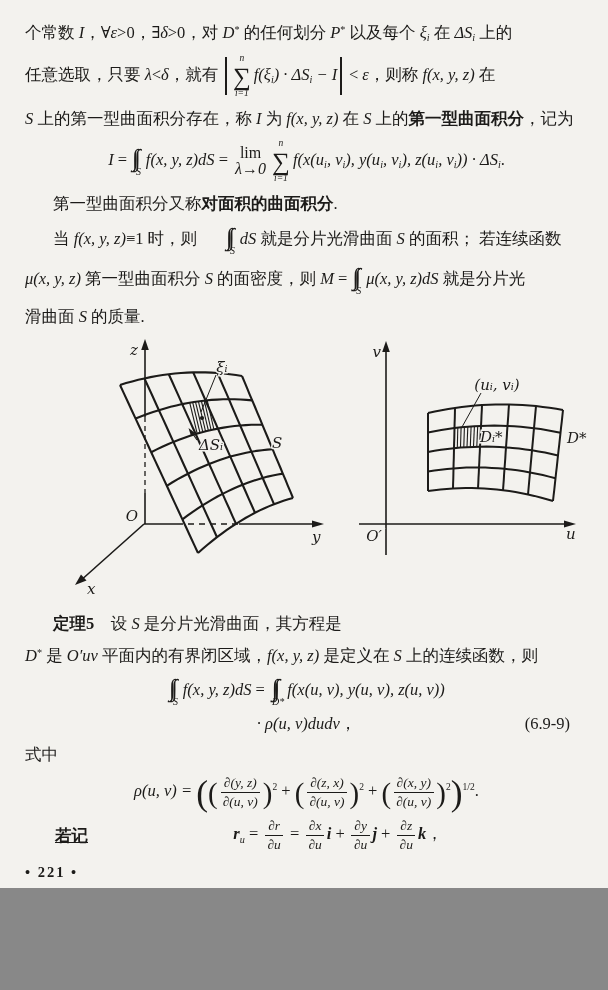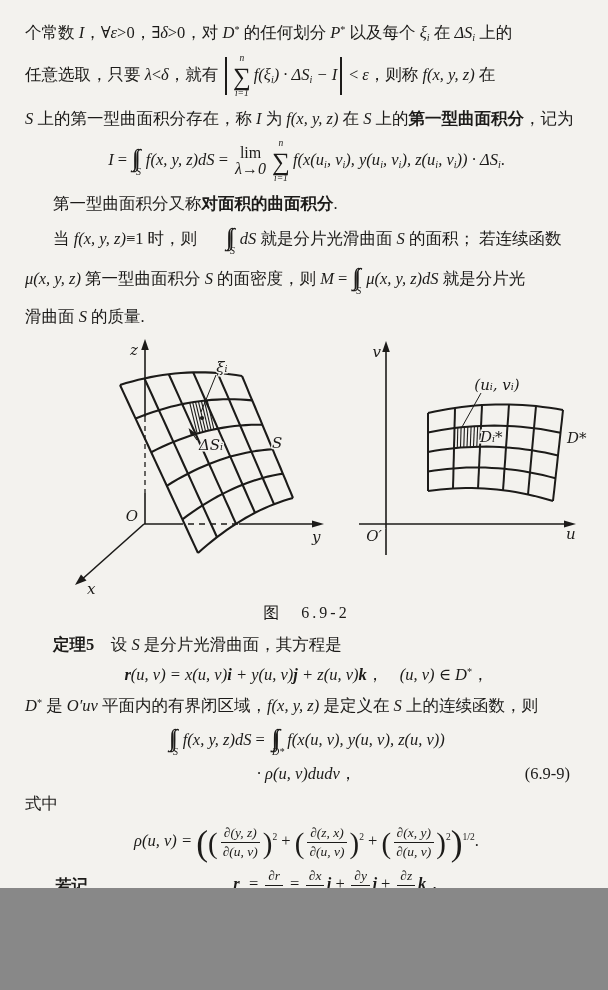--- a/index.html
+++ b/index.html
@@ -172,26 +172,24 @@
           <path d="M456 400 L437 434" stroke="#1c1b19" stroke-width="1" fill="none"></path>
         </g>
 
         <text x="356" y="364" text-anchor="end">v</text>
         <text x="541" y="546">u</text>
         <text x="357" y="548" text-anchor="end" font-style="normal">O′</text>
         <text x="472" y="397" text-anchor="middle" font-size="13.5">(uᵢ, vᵢ)</text>
         <text x="455" y="449" font-size="13.5">Dᵢ*</text>
         <text x="542" y="450" font-size="15">D*</text>
       </svg>
-      <figcaption>图　6.9-2</figcaption>
     </figure>
 
     <p class="ln ind"><span class="b">定理5</span><span>　设 </span><span class="v">S</span><span> 是分片光滑曲面，其方程是</span></p>
 
-    <div class="eq"><span class="vb">r</span><span class="v">(u, v) = x(u, v)</span><span class="vb">i</span><span class="v"> + y(u, v)</span><span class="vb">j</span><span class="v"> + z(u, v)</span><span class="vb">k</span><span>，　</span><span class="v">(u, v) ∈ D</span><span class="sup">*</span><span>，</span></div>
 
     <p class="ln"><span class="v">D</span><span class="sup">*</span><span> 是 </span><span class="v">O′uv</span><span> 平面内的有界闭区域，</span><span class="v">f(x, y, z)</span><span> 是定义在 </span><span class="v">S</span><span> 上的连续函数，则</span></p>
 
     <div class="eq"><span class="stack iint">
           <span class="stk-mid">∫∫</span>
           <span class="stk-bot">S</span>
         </span><span class="v">f(x, y, z)dS</span><span> = </span><span class="stack iint">
           <span class="stk-mid">∫∫</span>
           <span class="stk-bot">D*</span>
         </span><span class="v">f(x(u, v), y(u, v), z(u, v))</span></div>

